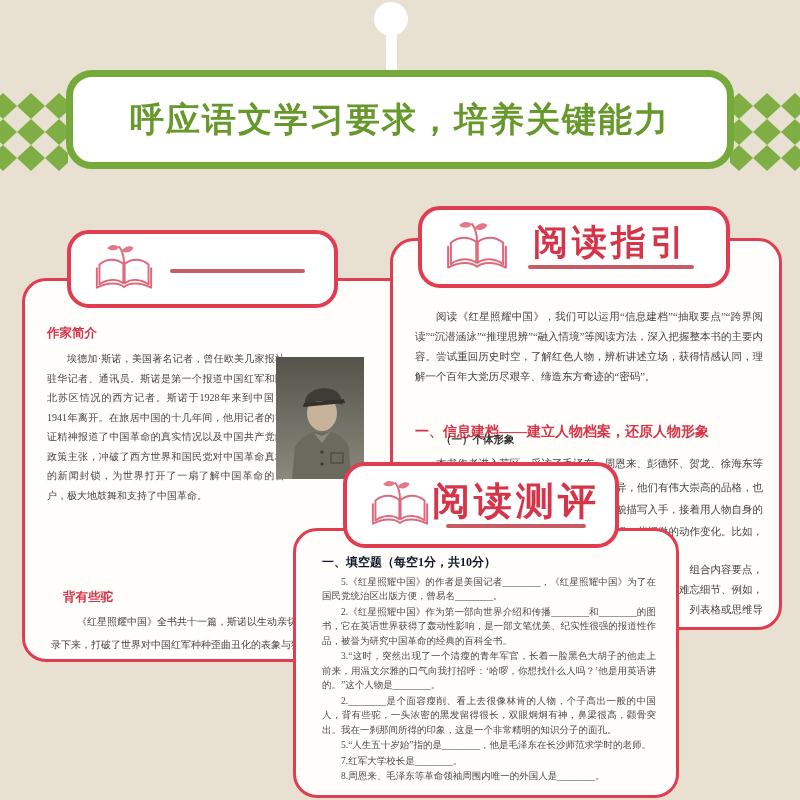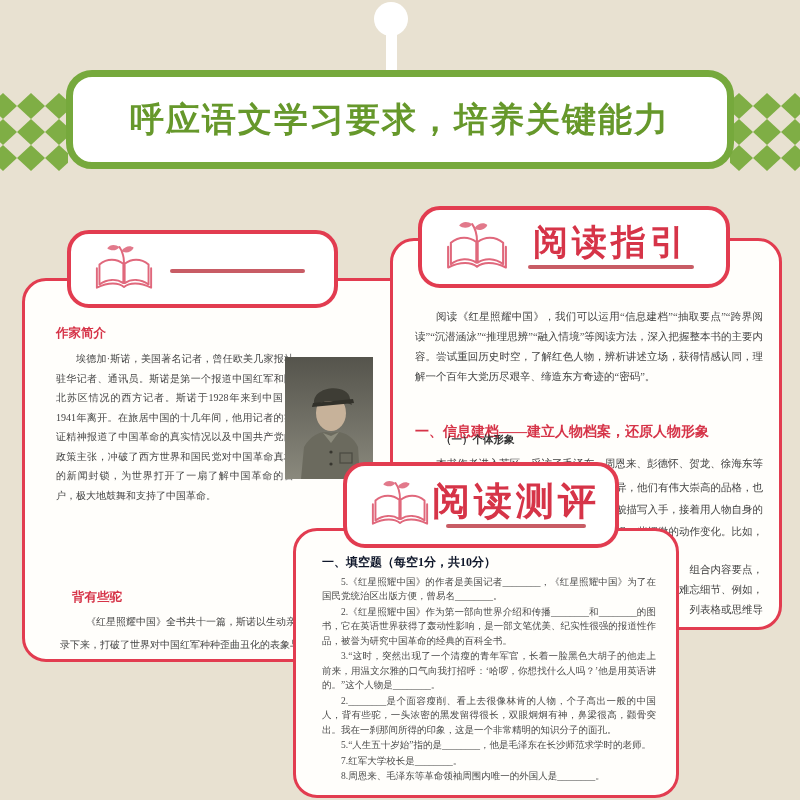--- a/index.html
+++ b/index.html
@@ -27,21 +27,21 @@
   .plate-guide{left:418px;top:206px;width:304px;height:74px;}
   .plate-assess{left:343px;top:462px;width:268px;height:78px;}
   .plate .icon-wrap{flex:0 0 auto;margin-left:22px;}
   .plate .title-wrap{flex:1;text-align:center;padding-right:14px;}
   .plate-title{font-weight:bold;color:#d63448;letter-spacing:4px;line-height:1.05;}
   .plate-overview .plate-title{font-size:33px;}
   .plate-guide .plate-title{font-size:35px;}
   .plate-assess .plate-title{font-size:38px;}
   .brush-line{height:4px;background:#c24a54;border-radius:2px;margin:3px auto 0 auto;width:82%;opacity:.9;}
   
-  .lc-pad{position:relative;width:100%;height:100%;margin-left:9px;}
+  .lc-pad{position:relative;width:100%;height:100%;}
   .red-h{font-weight:bold;color:#d63448;}
   .lc-author-h{position:absolute;left:22px;top:44px;font-size:12.5px;}
   .lc-author-p{position:absolute;left:22px;top:68px;width:238px;font-size:10px;line-height:19.5px;
                color:#444;text-align:justify;text-indent:2em;}
   .photo{position:absolute;left:251px;top:76px;width:88px;height:122px;}
   .lc-work-h{position:absolute;left:38px;top:308px;font-size:12.5px;}
   .lc-work-l1{position:absolute;left:52px;top:334px;font-size:10px;color:#444;white-space:nowrap;}
   .lc-work-l2{position:absolute;left:26px;top:357px;font-size:10px;color:#444;white-space:nowrap;}
   
   .rc-pad{position:relative;width:100%;height:100%;font-size:10.5px;color:#3f3f3f;}

